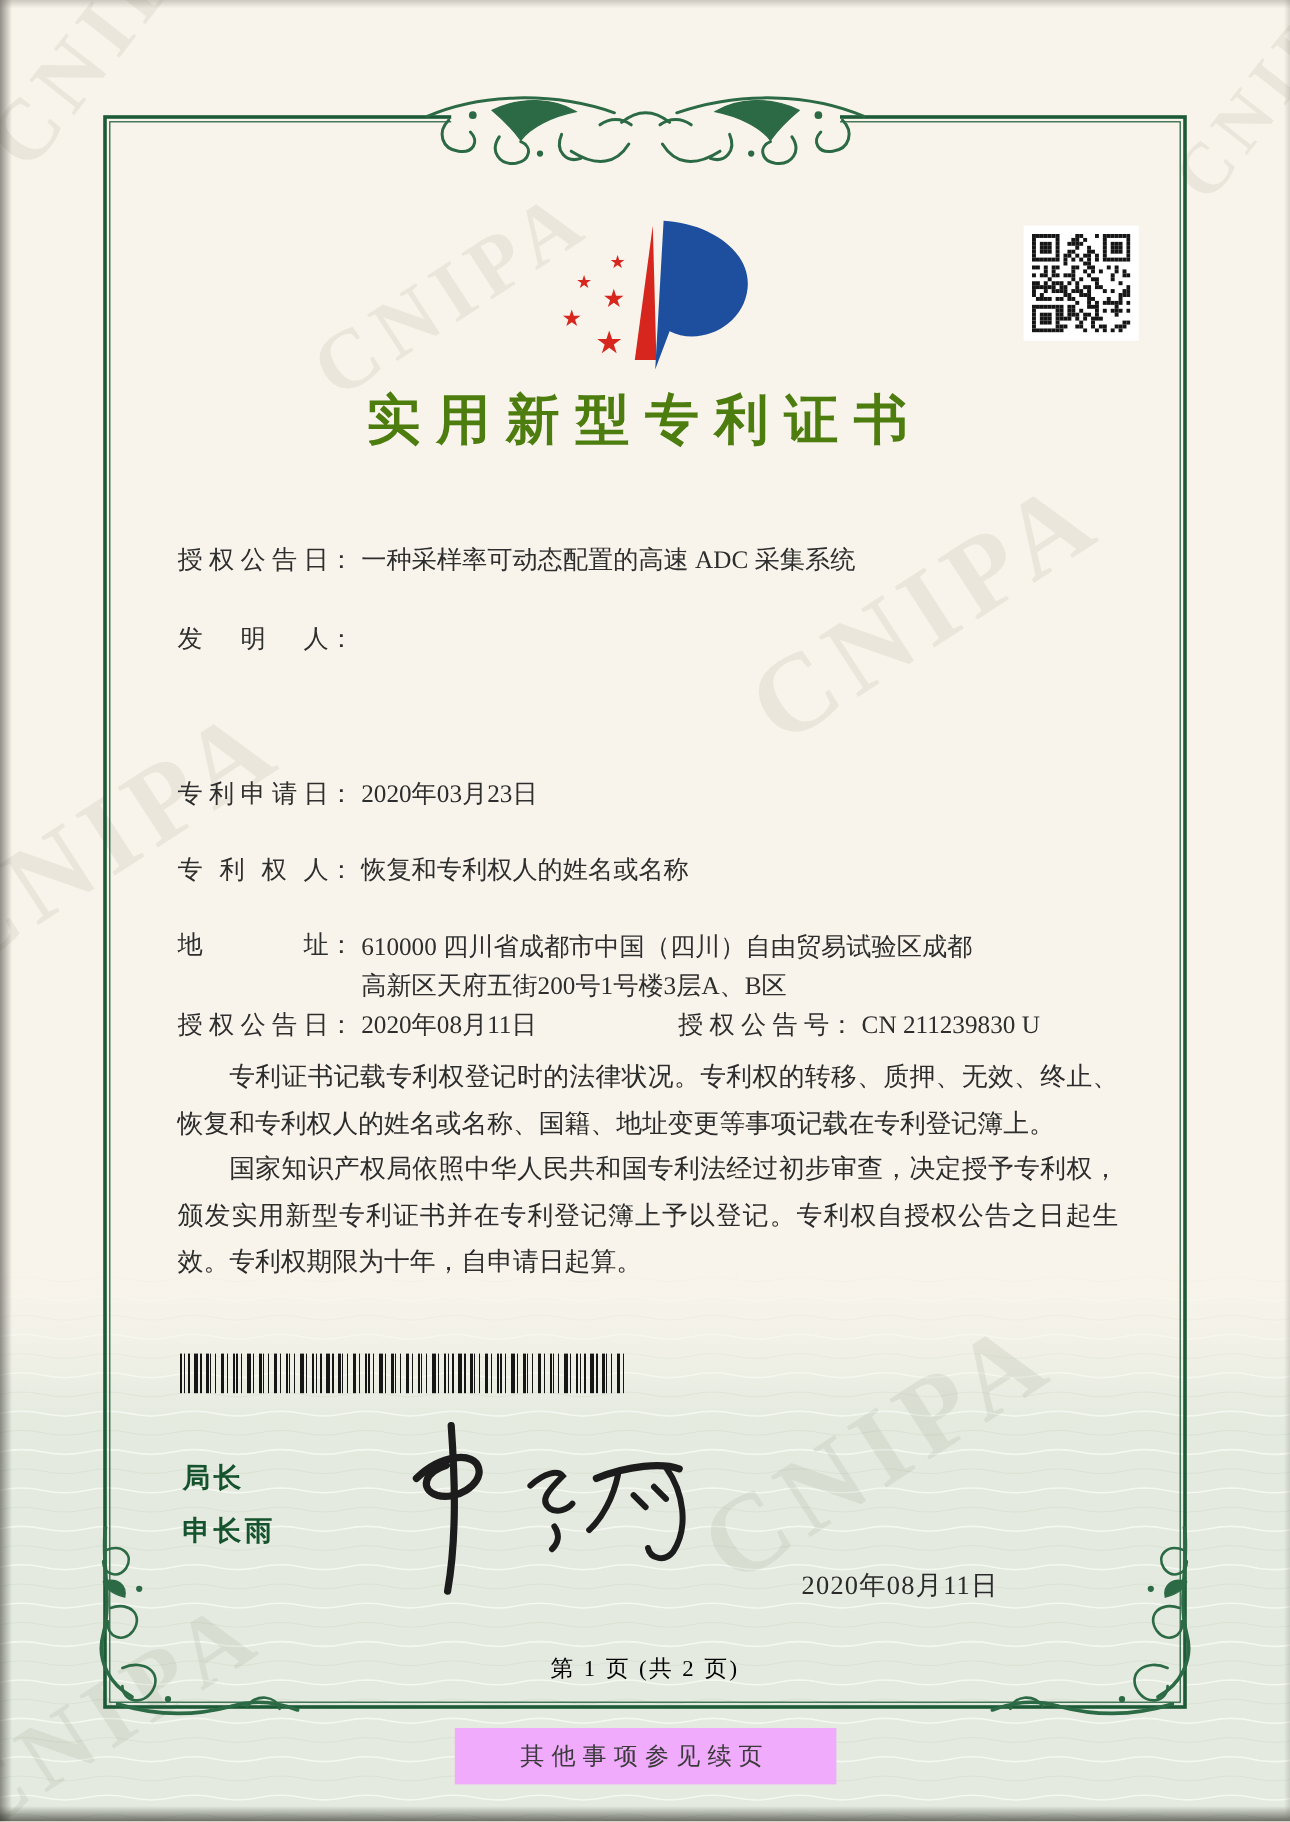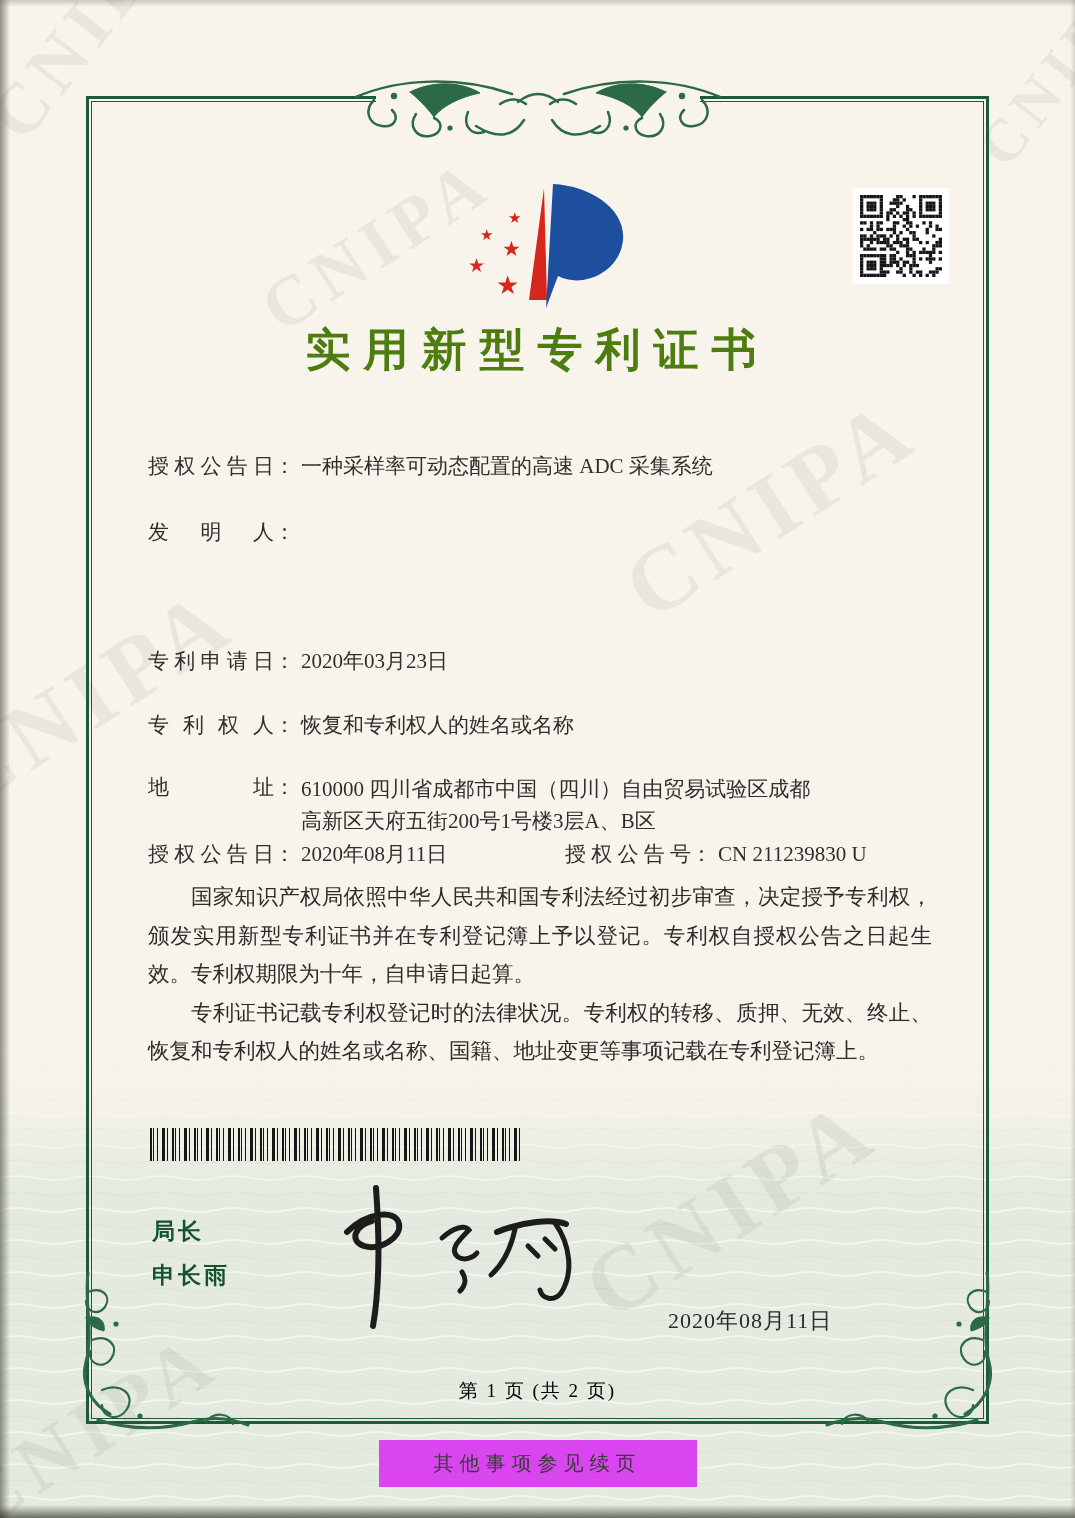--- a/index.html
+++ b/index.html
@@ -60,21 +60,21 @@
       #161616 12px 15px, transparent 15px 17px,
       #161616 17px 18px, transparent 18px 22px);}
 
   .role,.sig-name{left:152px;font-size:23px;font-weight:600;color:#14532d;
         font-family:"Liberation Sans","DejaVu Sans",sans-serif;letter-spacing:3px;}
   .role{top:1216px;}
   .sig-name{top:1260px;}
   .sig-svg{left:292px;top:1180px;}
   .grant-date-bottom{left:668px;top:1306px;font-size:22px;letter-spacing:1px;color:#2a2a2a;}
   .page-info{left:0;right:0;top:1378px;text-align:center;font-size:19px;letter-spacing:2px;color:#000000;}
-  .cont-note{top:1440px;left:50%;transform:translateX(-50%);background:#d946ef;
+  .cont-note{top:1440px;left:50%;transform:translateX(-50%);background:#f0abfc;
        padding:10px 55px;font-size:20px;letter-spacing:6px;color:#3a3a3a;white-space:nowrap;z-index:3;}
 
   
   .edge{position:absolute;z-index:6;pointer-events:none;}
   .edge-left{left:0;top:0;bottom:0;width:10px;background:linear-gradient(90deg,rgba(60,60,54,.55),rgba(60,60,54,0));}
   .edge-bottom{left:0;right:0;bottom:0;height:13px;background:linear-gradient(0deg,rgba(42,42,36,.65),rgba(42,42,36,0));}
   .edge-top{left:0;right:0;top:0;height:7px;background:linear-gradient(180deg,rgba(120,118,110,.35),rgba(120,118,110,0));}
   .edge-right{right:0;top:0;bottom:0;width:5px;background:linear-gradient(270deg,rgba(120,118,110,.25),rgba(120,118,110,0));}
 </style>
 </head>
@@ -470,22 +470,22 @@
     <span class="flabel">地址</span><span class="colon">：</span><span class="addr-val"><span>610000 四川省成都市中国（四川）自由贸易试验区成都</span><br><span>高新区天府五街200号1号楼3层A、B区</span></span>
   </div>
   <div class="frow" style="top:840px">
     <span class="flabel">授权公告日</span><span class="colon">：</span><span class="fvalue">2020年08月11日</span>
     <span class="grant2">
       <span class="flabel">授权公告号</span><span class="colon">：</span><span class="fvalue">CN 211239830 U</span>
     </span>
   </div>
 
   <div class="abs paras">
+    <p>专利证书记载专利权登记时的法律状况。专利权的转移、质押、无效、终止、恢复和专利权人的姓名或名称、国籍、地址变更等事项记载在专利登记簿上。</p>
     <p>国家知识产权局依照中华人民共和国专利法经过初步审查，决定授予专利权，颁发实用新型专利证书并在专利登记簿上予以登记。专利权自授权公告之日起生效。专利权期限为十年，自申请日起算。</p>
-    <p>专利证书记载专利权登记时的法律状况。专利权的转移、质押、无效、终止、恢复和专利权人的姓名或名称、国籍、地址变更等事项记载在专利登记簿上。</p>
   </div>
 
   <div class="abs barcode"></div>
 
   <div class="abs role">局长</div>
   <div class="abs sig-name">申长雨</div>
 
   <svg class="abs sig-svg" width="300" height="155" viewBox="0 0 300 155">
     <g fill="none" stroke="#1c1c1c" stroke-width="6" stroke-linecap="round">
       <path d="M55,52 C75,32 104,29 107,44 C110,57 88,71 72,66 C58,61 61,47 80,41"></path>

